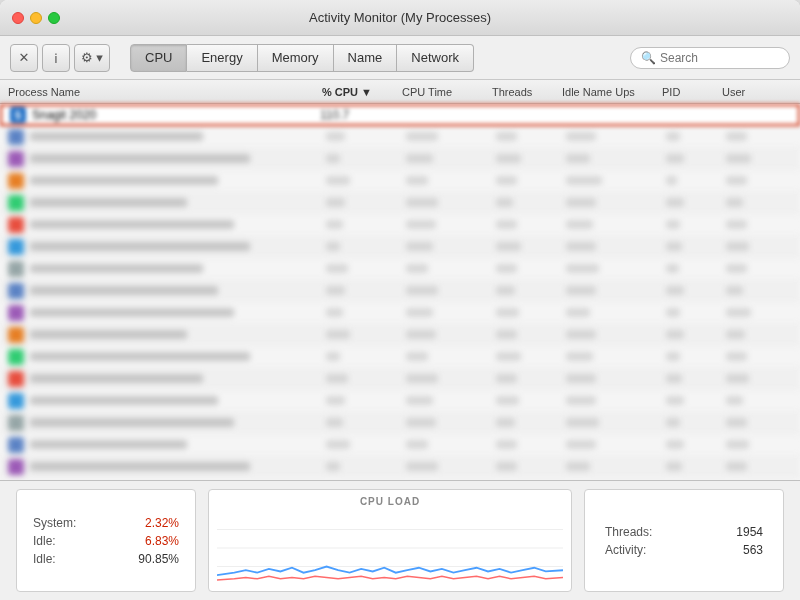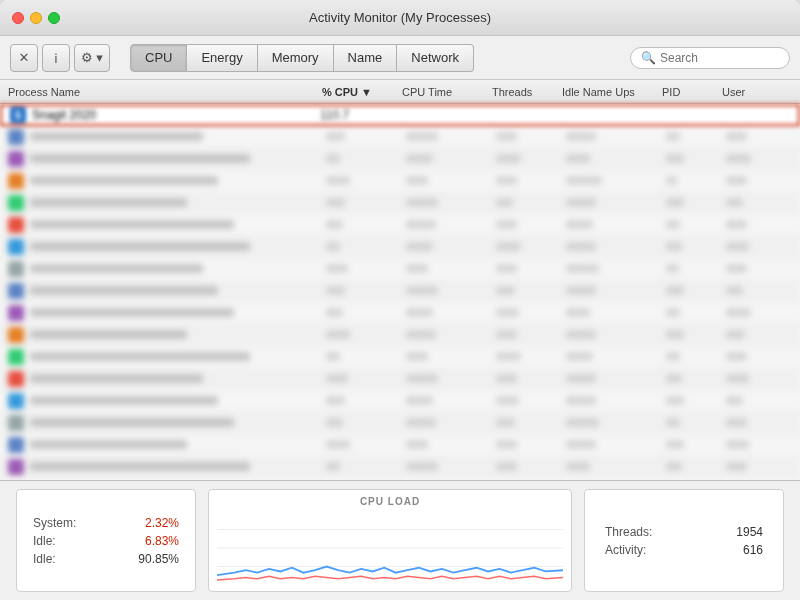--- a/index.html
+++ b/index.html
@@ -597,17 +597,17 @@
       </svg>
     </div>
 
     <div class="stats-right">
       <div class="stat-row">
         <span class="stat-label">Threads:</span>
         <span class="stat-value">1954</span>
       </div>
       <div class="stat-row">
         <span class="stat-label">Activity:</span>
-        <span class="stat-value">616</span>
+        <span class="stat-value">563</span>
       </div>
     </div>
   </div>
 </div>
 
 </body></html>

